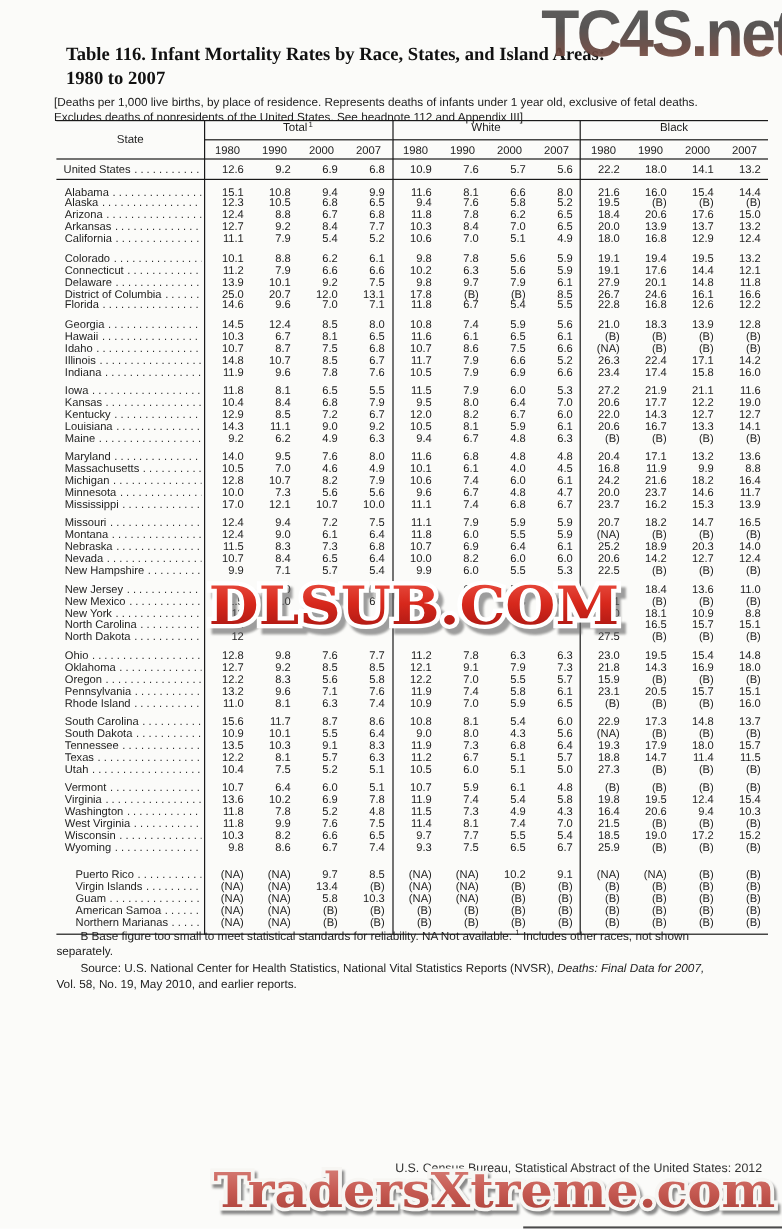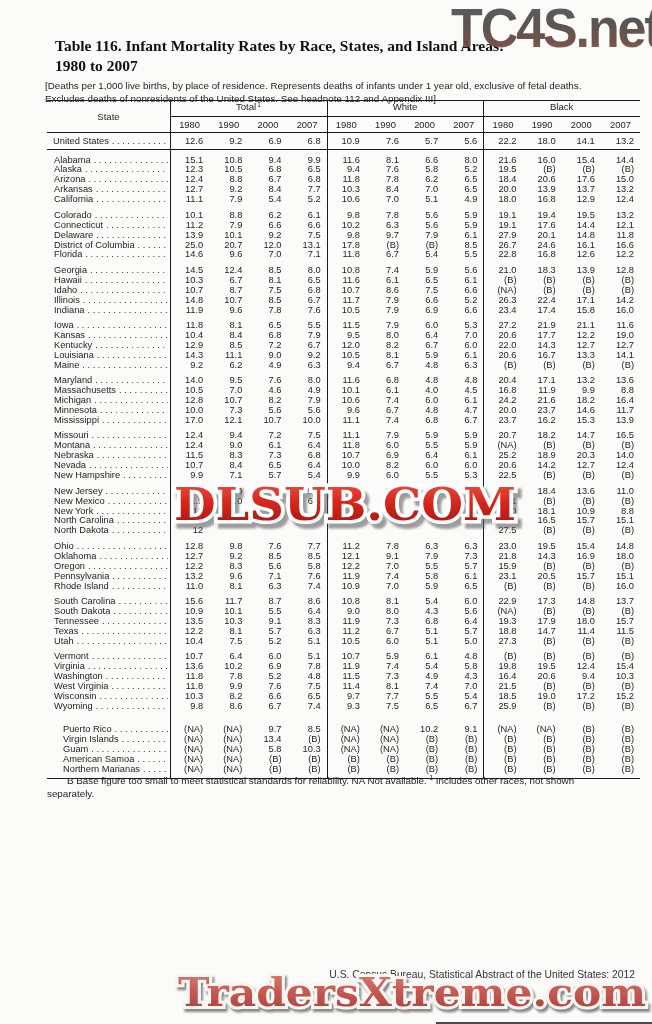--- a/index.html
+++ b/index.html
@@ -1081,20 +1081,21 @@
           </div>
         </div>
       </div>
     <div class="vline" style="left:123px;"></div>
     <div class="vline" style="left:279.7px;"></div>
     <div class="vline" style="left:436.3px;"></div>
   </div>
 
   <div class="fns">
     <p><span class="ind"></span><span>B Base figure too small to meet statistical standards for reliability. NA Not available. </span><sup>1</sup><span> Includes other races, not shown</span><br><span>separately.</span></p>
+    <p><span class="ind"></span><span>Source: U.S. National Center for Health Statistics, National Vital Statistics Reports (NVSR), </span><i>Deaths: Final Data for 2007,</i><br><span>Vol. 58, No. 19, May 2010, and earlier reports.</span></p>
   </div>
 
   <div class="census">U.S. Census Bureau, Statistical Abstract of the United States: 2012</div>
 
   <svg class="wm-mid" width="360" height="66" viewBox="0 0 360 66">
     <defs>
       <linearGradient id="gRed" x1="0" y1="0" x2="0" y2="1">
         <stop offset="0" stop-color="#ec5346"></stop>
           <stop offset="0.45" stop-color="#d7281c"></stop>
           <stop offset="1" stop-color="#a01310"></stop>

